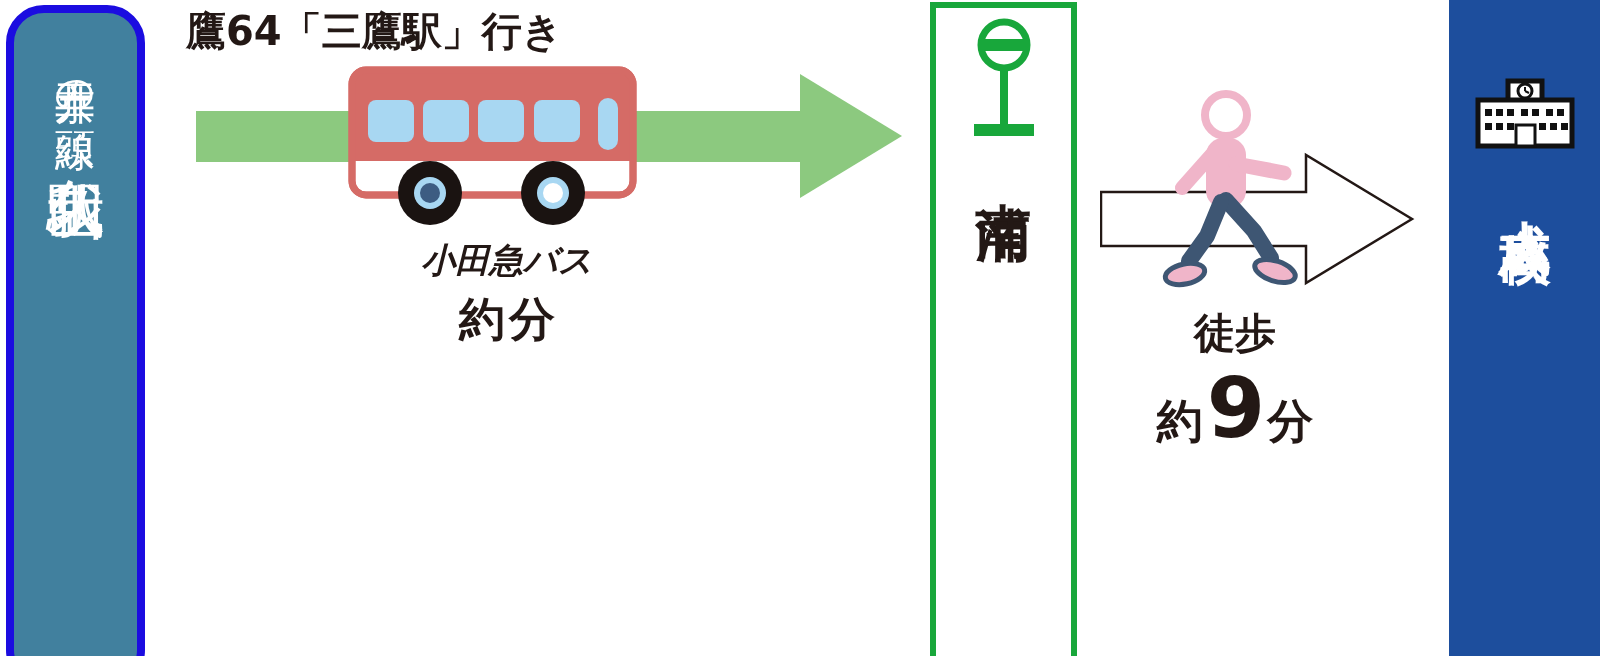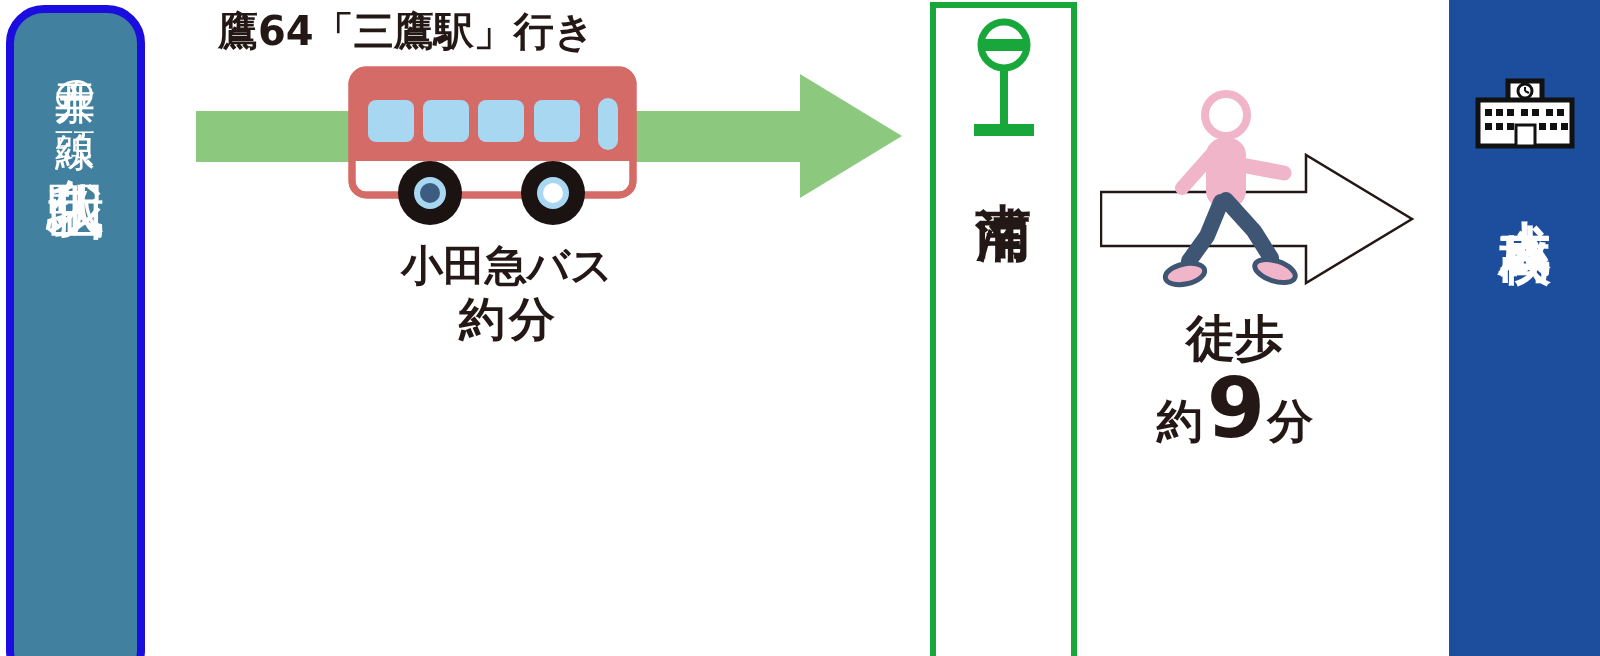--- a/index.html
+++ b/index.html
@@ -19,47 +19,47 @@
   .station-box{
     position:absolute; left:6px; top:5px; width:123px; height:629px;
     background:var(--station-fill); border:8px solid var(--station-border);
     border-radius:38px; display:flex; flex-direction:column; align-items:center;
     padding-top:38px; box-sizing:content-box;
   }
   .station-line{font-size:40px; line-height:1.05; color:#fff; letter-spacing:1px;}
   .station-name{font-size:58px; line-height:1.06; color:#fff; letter-spacing:2px; margin-top:30px;}
 
   
-  .route-label{position:absolute; left:186px; top:4px; font-size:40px; font-weight:bold; white-space:nowrap;margin-left:32px;}
+  .route-label{position:absolute; left:186px; top:4px; font-size:40px; font-weight:bold; white-space:nowrap;}
   .green-shaft{position:absolute; left:196px; top:111px; width:606px; height:51px; background:var(--route-green);}
   .green-head{position:absolute; left:800px; top:74px; width:0; height:0;
     border-top:62px solid transparent; border-bottom:62px solid transparent;
     border-left:102px solid var(--route-green);}
   .bus-svg{position:absolute; left:340px; top:60px; width:300px; height:172px;}
   .bus-operator{position:absolute; left:372px; top:238px; width:270px; text-align:center;
-    font-size:42px; font-weight:bold; white-space:nowrap;}
+    font-size:34px; font-weight:bold; white-space:nowrap;font-style:italic;}
   .time-row{position:absolute; display:flex; align-items:baseline; justify-content:center; gap:4px;}
   .bus-time{left:372px; top:296px; width:270px;}
   .t-small{font-size:46px; font-weight:bold; line-height:1;}
   .t-big{font-size:84px; font-weight:bold; line-height:1; letter-spacing:-2px;}
 
   
   .stop-box{
     position:absolute; left:930px; top:2px; width:135px; height:639px;
     background:#fff; border:6px solid var(--stop-green); box-sizing:content-box;
     display:flex; flex-direction:column; align-items:center; padding-top:10px;
   }
   .stop-sign{width:110px; height:126px;}
   .stop-name{font-size:56px; line-height:1.08; letter-spacing:4px; font-weight:600; margin-top:14px; color:var(--text-black);}
 
   
   .walk-arrow{position:absolute; left:1100px; top:152px; width:315px; height:134px;}
   .walker{position:absolute; left:1148px; top:86px; width:164px; height:218px;}
   .walk-label{position:absolute; left:1135px; top:306px; width:200px; text-align:center;
-    font-size:49px; font-weight:bold;}
+    font-size:41px; font-weight:bold;}
   .walk-time{left:1135px; top:366px; width:200px;}
 
   
   .school-box{
     position:absolute; left:1449px; top:0; width:151px; height:656px;
     background:var(--school-blue); display:flex; flex-direction:column; align-items:center;
     padding-top:78px; box-sizing:border-box;
   }
   .school-icon{width:100px; height:72px;}
   .school-name{font-size:52px; line-height:1.18; color:#fff; font-weight:bold; letter-spacing:4px; margin-top:28px;}

